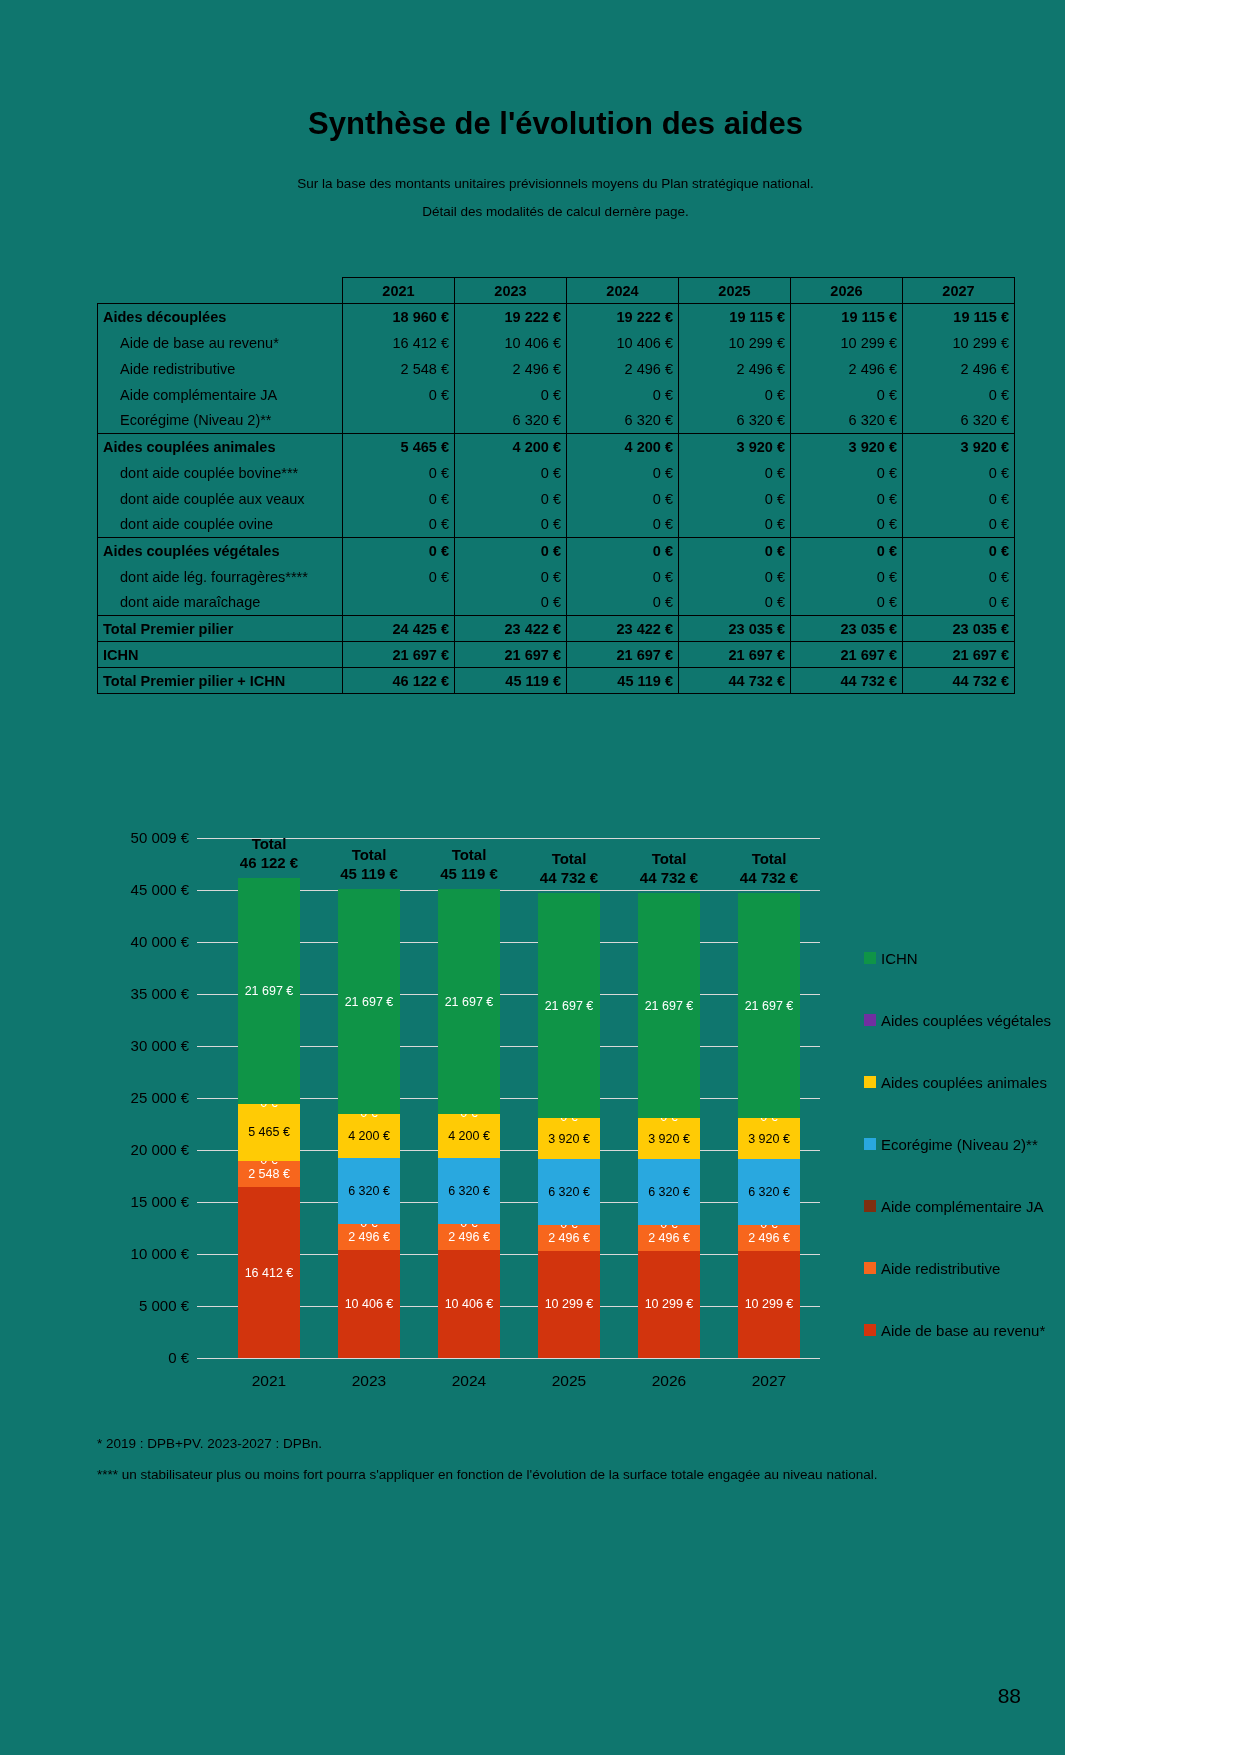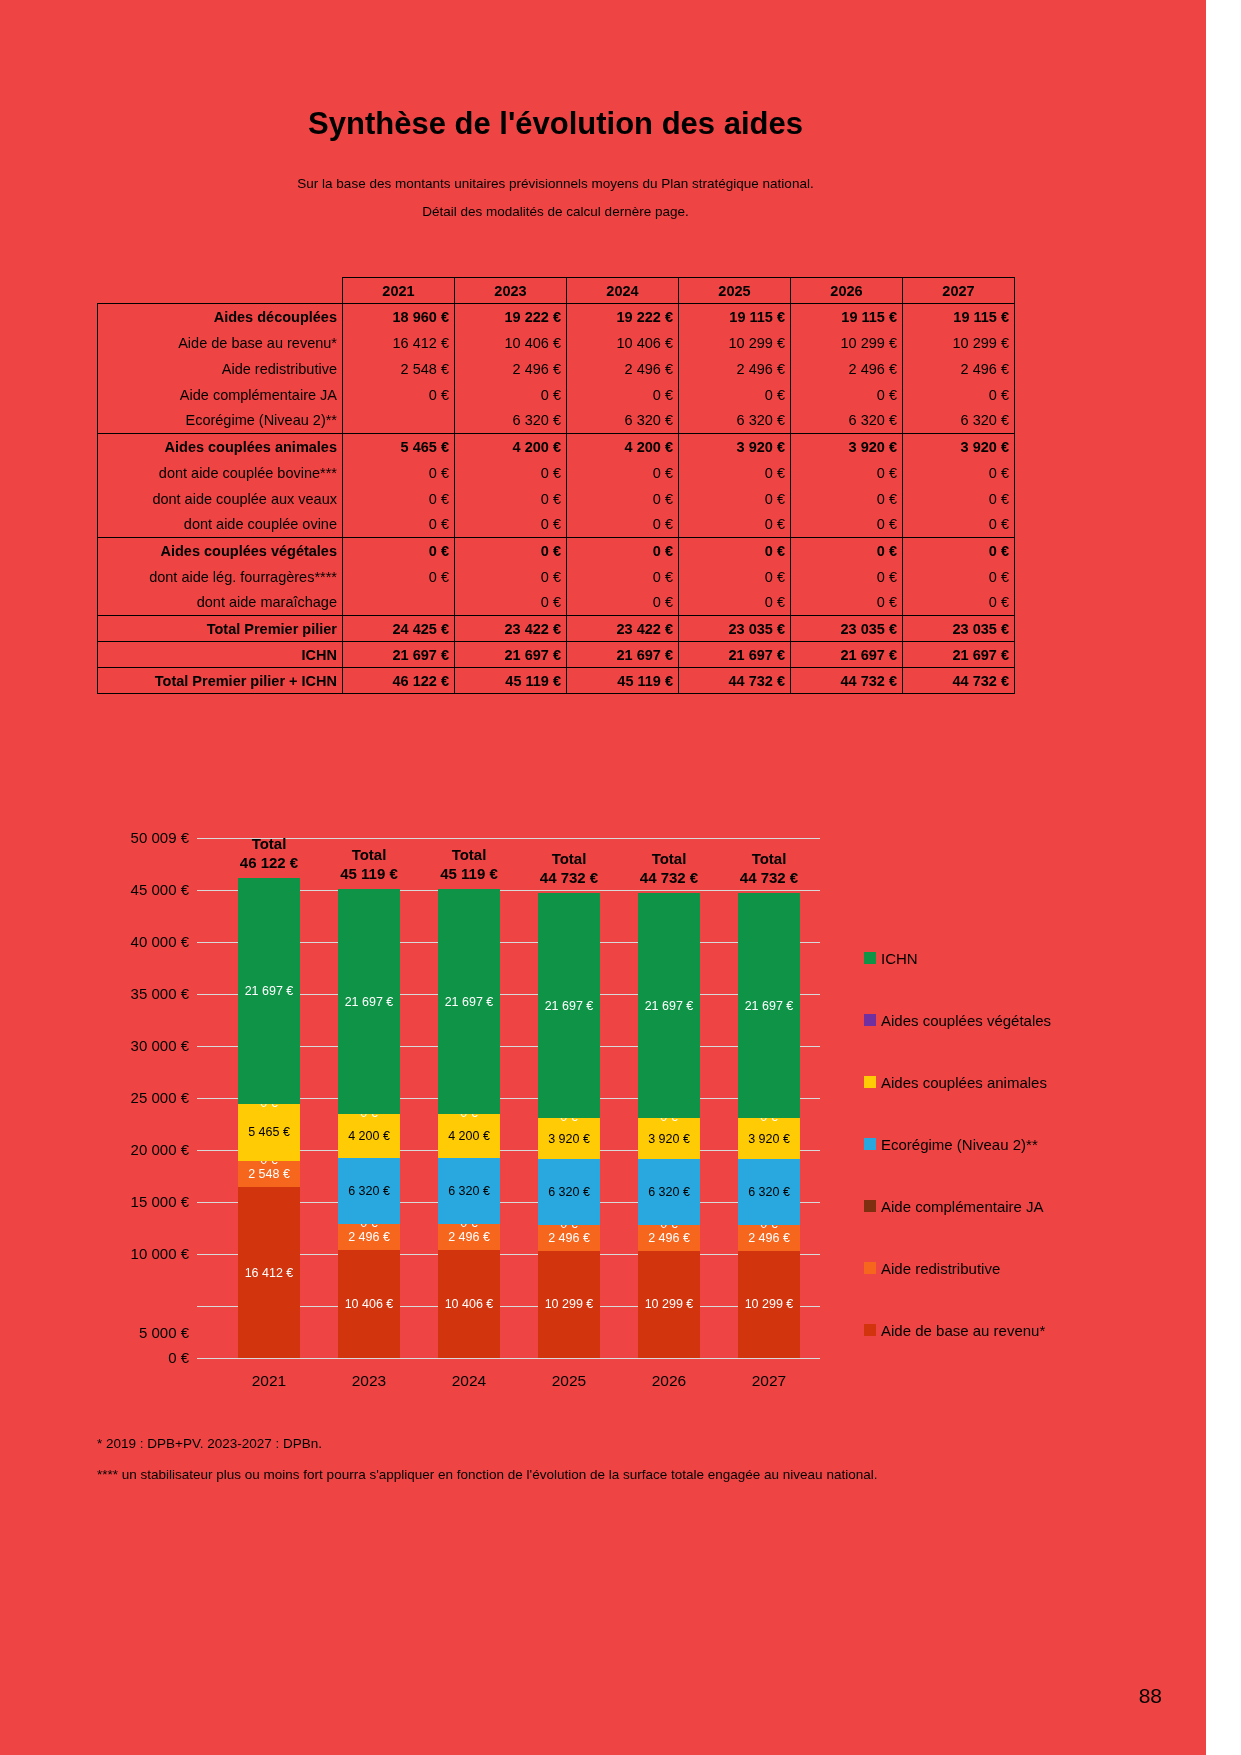--- a/index.html
+++ b/index.html
@@ -1,22 +1,22 @@
 <!DOCTYPE html>
 <html><head>
 <meta charset="utf-8">
 <style>
   * { margin: 0; padding: 0; box-sizing: border-box; }
   html, body { background: #ffffff; }
   body { font-family: "Liberation Sans", sans-serif; color: #000; }
   .page {
     position: relative;
-    width: 1206px;
+    width: 1065px;
     height: 1755px;
-    background: #ef4444;
+    background: #0f766e;
     overflow: hidden;
   }
 
   .page-title {
     position: absolute; top: 106px; left: 97px; width: 917px;
     text-align: center; font-size: 31px; font-weight: bold;
   }
   .subtitle {
     position: absolute; left: 97px; width: 917px;
     text-align: center; font-size: 13.5px;
@@ -32,21 +32,21 @@
   }
   .data-table th, .data-table td {
     height: 26px; padding: 0 5px; overflow: hidden; white-space: nowrap;
   }
   .data-table th.corner { width: 245px; border: none; }
   .data-table th.year {
     width: 112px; border: 1.5px solid #000;
     font-weight: bold; text-align: center;
   }
   .data-table td.rowlabel {
-    border-left: 1.5px solid #000; text-align: right;
+    border-left: 1.5px solid #000; text-align: left;
   }
   .data-table tr.sub td.rowlabel { padding-left: 22px; }
   .data-table td.val {
     border-left: 1.5px solid #000; text-align: right;
   }
   .data-table td.val:last-child { border-right: 1.5px solid #000; }
   .data-table tbody tr.section td,
   .data-table tbody tr.total td { border-top: 1.5px solid #000; font-weight: bold; }
   .data-table tbody tr:first-child td { border-top: 1.5px solid #000; }
   .data-table tbody tr:last-child td { border-bottom: 1.5px solid #000; }
@@ -248,21 +248,21 @@
           <td class="val">44 732 €</td>
         </tr>
       </tbody>
   </table>
 
   <div class="chart">
     <div id="plot-area">
         <div class="gridline" style="left: 100px; width: 623px; top: 538px;"></div>
         <div class="y-tick-label" style="top: 529px;">0 €</div>
         <div class="gridline" style="left: 100px; width: 623px; top: 486px;"></div>
-        <div class="y-tick-label" style="top: 504px;">5 000 €</div>
+        <div class="y-tick-label" style="top: 477px;">5 000 €</div>
         <div class="gridline" style="left: 100px; width: 623px; top: 434px;"></div>
         <div class="y-tick-label" style="top: 425px;">10 000 €</div>
         <div class="gridline" style="left: 100px; width: 623px; top: 382px;"></div>
         <div class="y-tick-label" style="top: 373px;">15 000 €</div>
         <div class="gridline" style="left: 100px; width: 623px; top: 330px;"></div>
         <div class="y-tick-label" style="top: 321px;">20 000 €</div>
         <div class="gridline" style="left: 100px; width: 623px; top: 278px;"></div>
         <div class="y-tick-label" style="top: 269px;">25 000 €</div>
         <div class="gridline" style="left: 100px; width: 623px; top: 226px;"></div>
         <div class="y-tick-label" style="top: 217px;">30 000 €</div>

